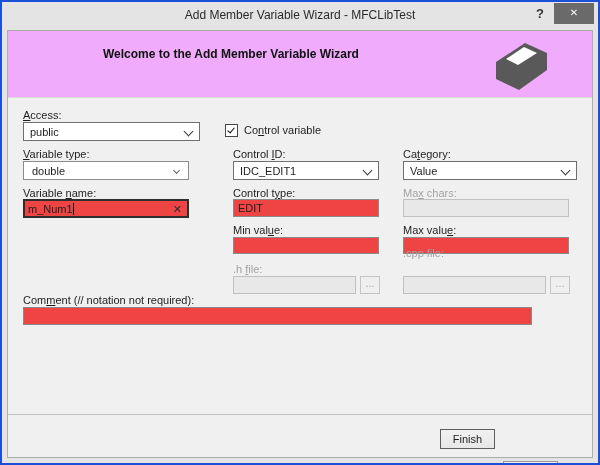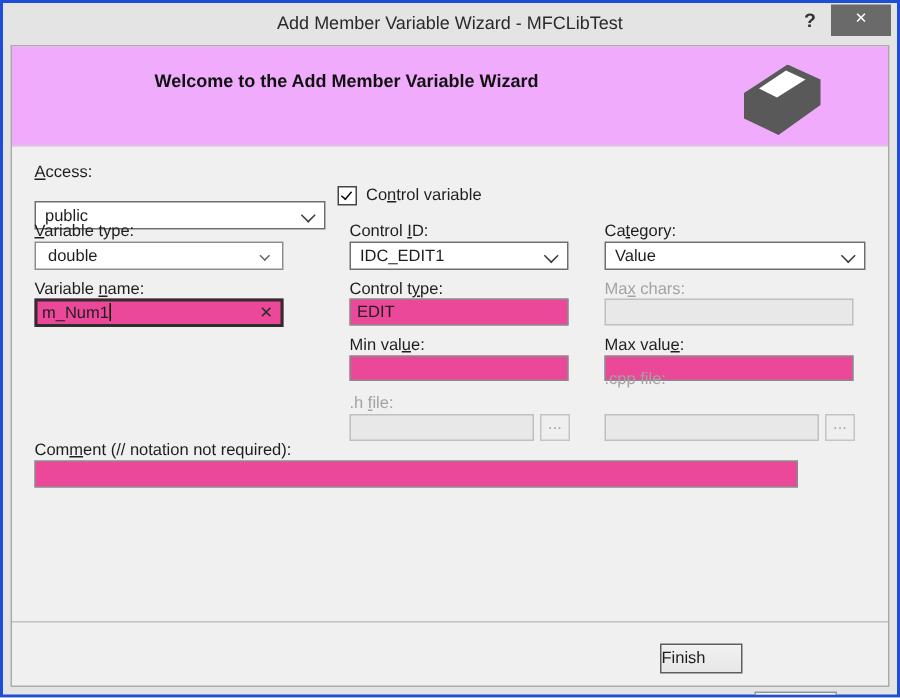--- a/index.html
+++ b/index.html
@@ -59,21 +59,21 @@
     border-right:1.4px solid #3c3c3c; border-bottom:1.4px solid #3c3c3c;
     transform:rotate(45deg);
   }
   .combo.classic { border:1px solid #8c8c8c; }
   .combo.classic .chev {
     width:5px; height:5px; right:9px; top:6px;
     border-right:1.2px solid #666; border-bottom:1.2px solid #666;
   }
 
   .tinput {
-    position:absolute; background:#ec4899; border:1px solid #8a8a8a;
+    position:absolute; background:#ef4444; border:1px solid #8a8a8a;
     line-height:15px; padding:1px 4px 0 4px; overflow:hidden; white-space:nowrap;
   }
   .tinput.disabled { background:#e8e8e8; border:1px solid #c0c0c0; }
   .tinput.focused { border:2px solid #2e2e2e; padding-left:3px; }
 
   .caret { display:inline-block; width:1px; height:12px; background:#000; vertical-align:-2px; }
   .clear-x {
     position:absolute; right:5px; top:1px; font-size:11px; color:#2e2e2e; line-height:15px;
   }
 
@@ -91,21 +91,21 @@
   .browse-btn {
     position:absolute; background:#efefef; border:1px solid #c4c4c4;
     color:#a8a8a8; text-align:center; line-height:12px; font-size:11px;
   }
 
   .separator { position:absolute; left:0; right:0; top:383px; height:1px; background:#c2c2c2; }
 
   .btn {
     position:absolute; height:20px; width:55px;
     background:linear-gradient(#f1f1f1,#e7e7e7);
-    text-align:left; line-height:18px; font-size:11px; color:#1e1e1e;
+    text-align:center; line-height:18px; font-size:11px; color:#1e1e1e;
   }
   .btn.default { border:1px solid #5e5e5e; }
   .btn.normal  { border:1px solid #969696;margin-top:32px; }
 </style>
 </head>
 <body>
 
 <div class="window">
 
   <div class="titlebar">
@@ -126,21 +126,21 @@
         <svg width="53" height="47" viewBox="0 0 53 47">
           <polygon points="29,0 51,10 51,27 23,47 0,36 0,19" fill="#595959"></polygon>
           <polygon points="10,16 28,4 41,10 22,22" fill="#ffffff"></polygon>
         </svg>
       </span>
     </div>
 
     <div class="lbl" style="left:15px; top:78px;">
       <span></span><span class="u">A</span><span>ccess:</span>
     </div>
-    <div class="combo" style="left:15px; top:91px; width:194px; height:19px;margin-top:12px;">
+    <div class="combo" style="left:15px; top:91px; width:177px; height:19px;">
       <span>public</span>
       <span class="chev"></span>
     </div>
 
     <div class="lbl" style="left:15px; top:117px;">
       <span></span><span class="u">V</span><span>ariable type:</span>
     </div>
     <div class="combo classic" style="left:15px; top:130px; width:166px; height:19px; padding-left:8px;">
       <span>double</span>
       <span class="chev"></span>

